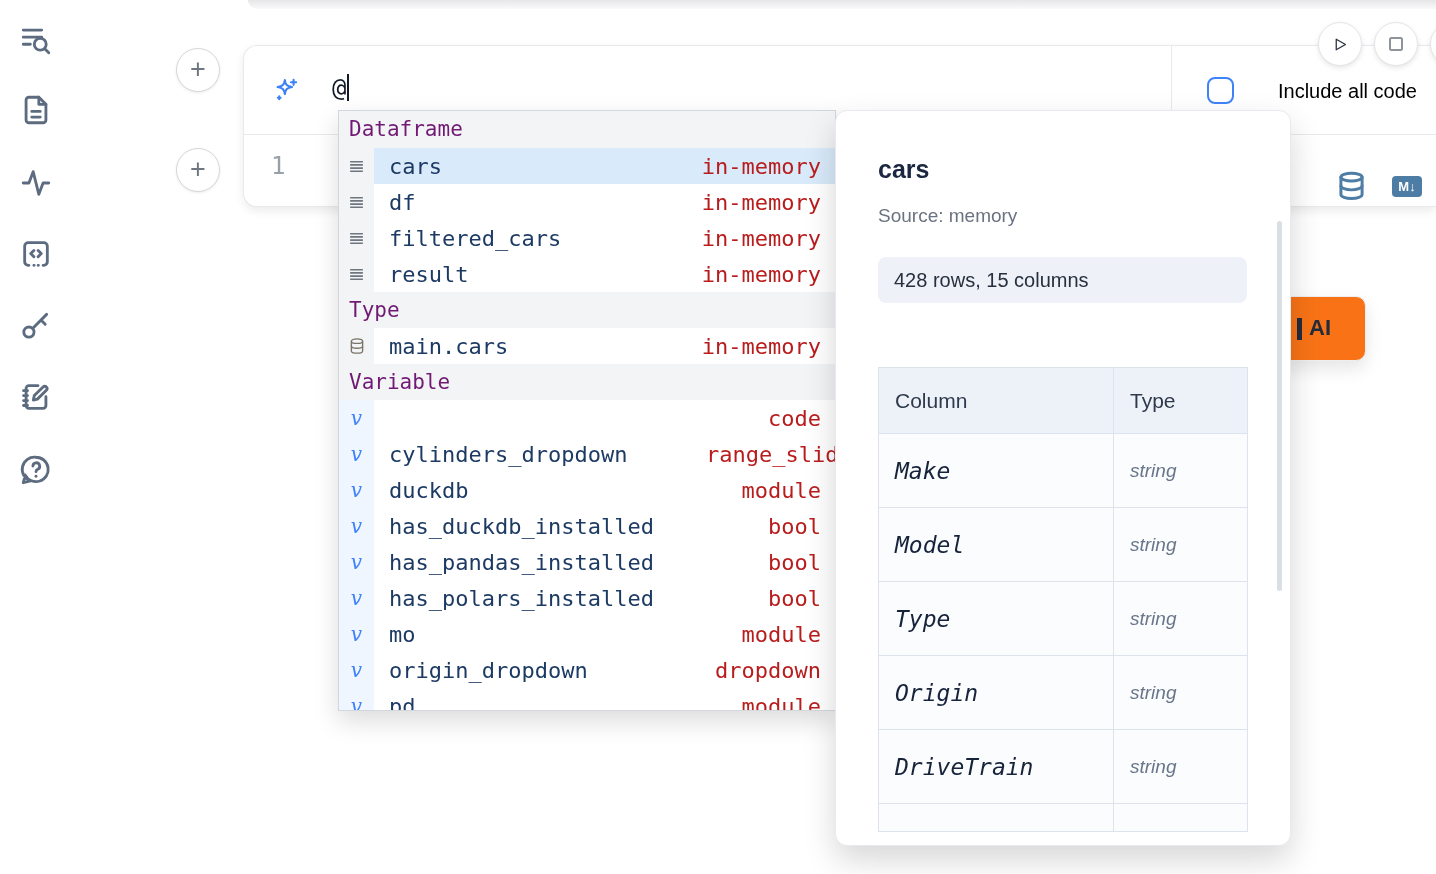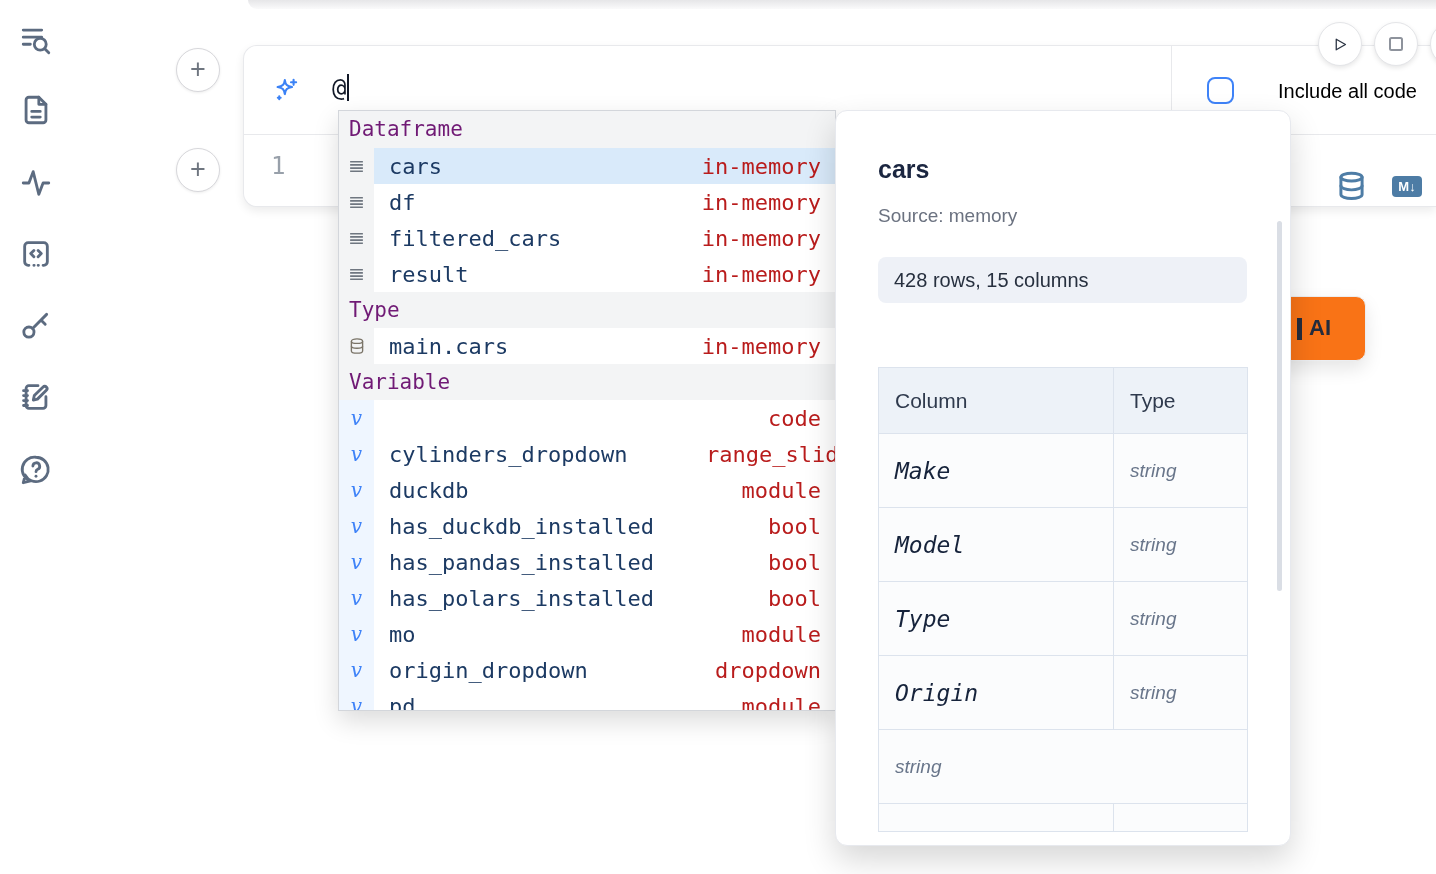--- a/index.html
+++ b/index.html
@@ -396,20 +396,21 @@
       </div>
       <div class="schema-row body">
         <div class="cell-col">Type</div>
         <div class="cell-typ">string</div>
       </div>
       <div class="schema-row body">
         <div class="cell-col">Origin</div>
         <div class="cell-typ">string</div>
       </div>
       <div class="schema-row body">
+        <div class="cell-col">DriveTrain</div>
         <div class="cell-typ">string</div>
       </div>
       <div class="schema-row body">
         <div class="cell-col"></div>
         <div class="cell-typ"></div>
       </div>
     </div>
 
     <div class="abs scrollbar"></div>
   </div>

